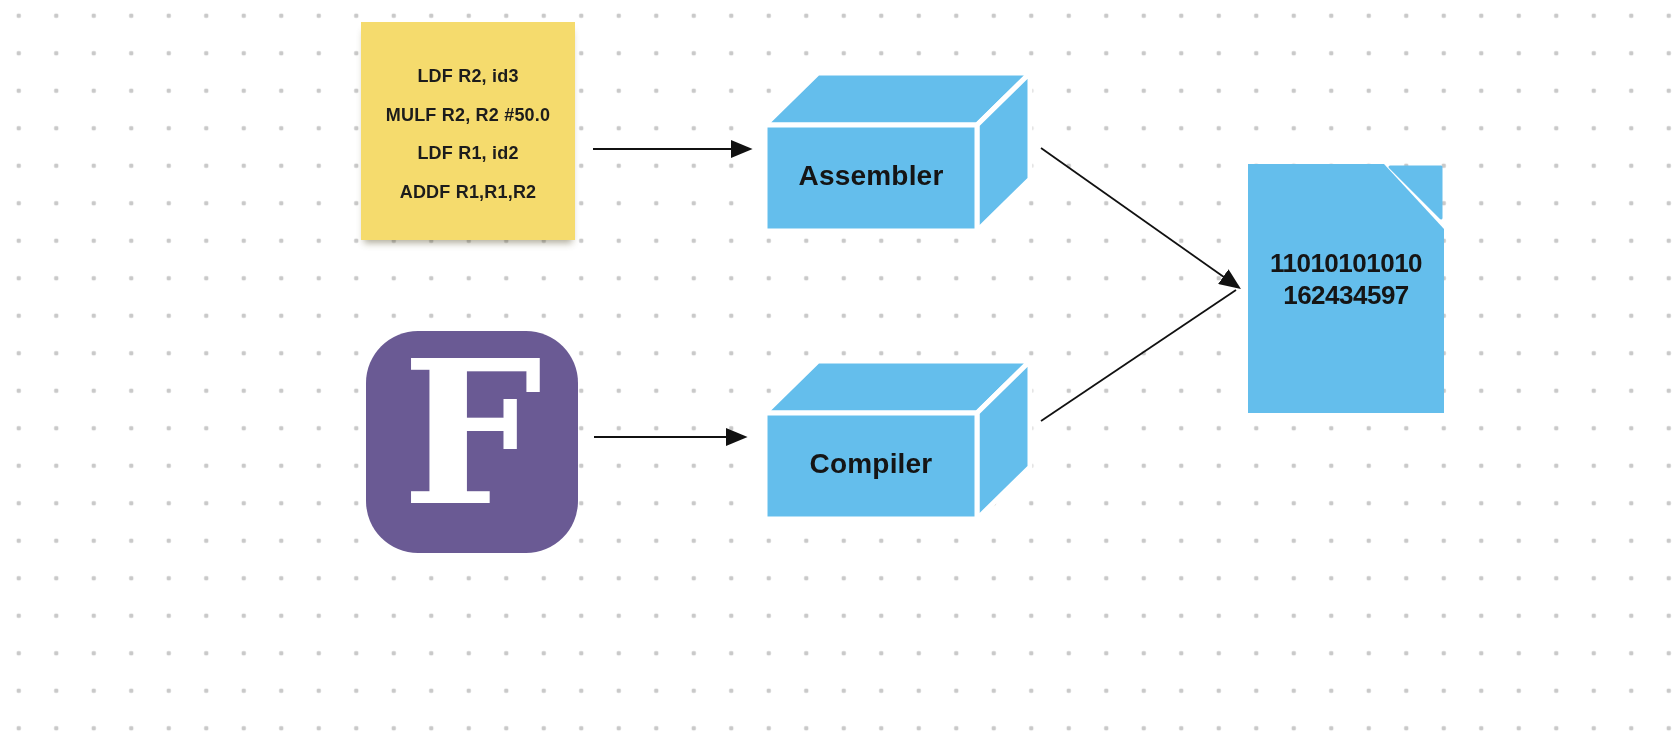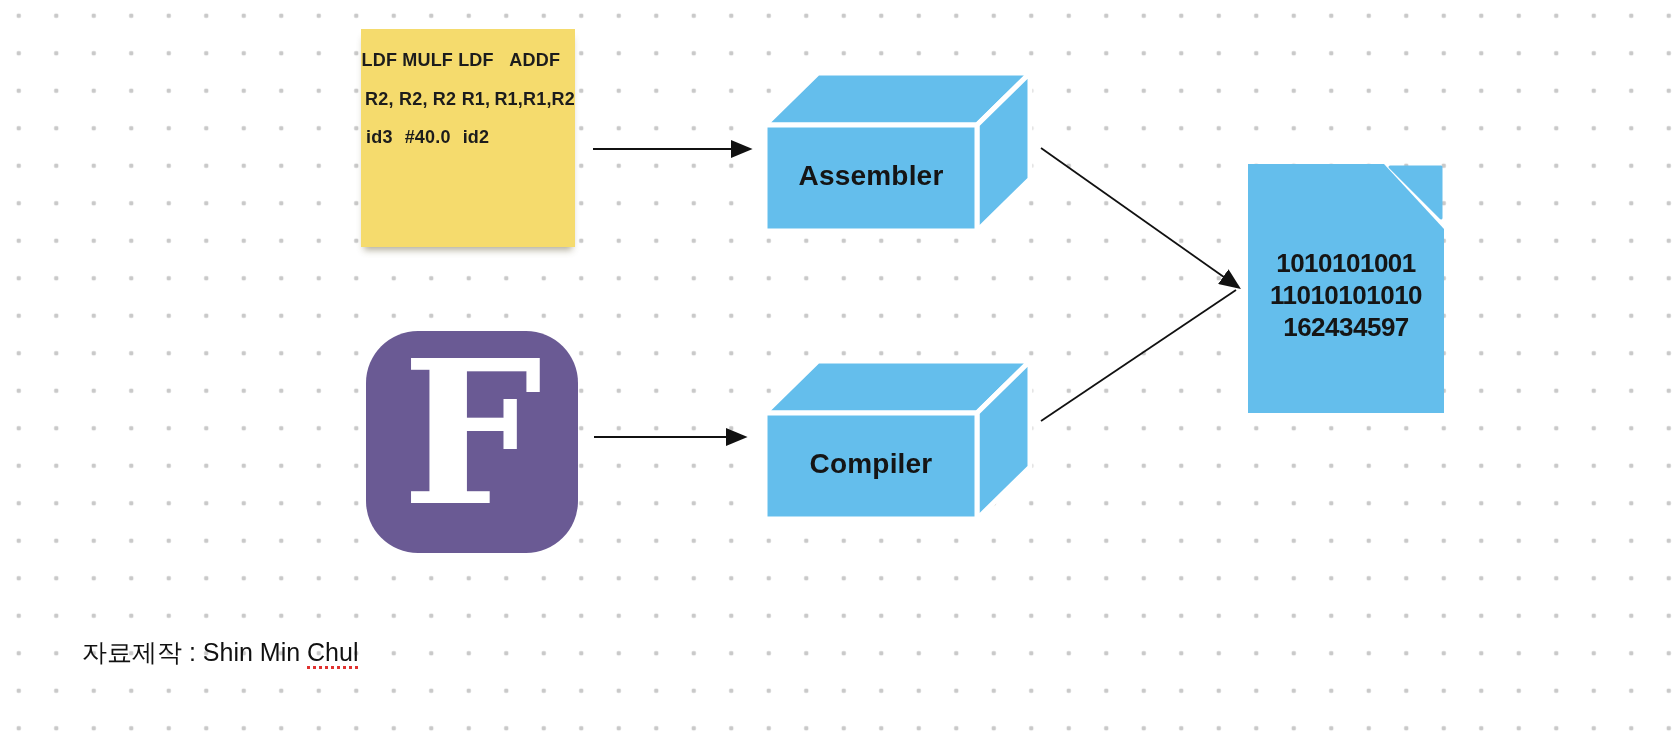--- a/index.html
+++ b/index.html
@@ -11,24 +11,24 @@
     background-size:37.5px 37.5px;
     background-position:0px -3px;
     overflow:hidden;
     font-family:"Liberation Sans","DejaVu Sans",sans-serif;
     color:#111111;
   }
   .layer{position:absolute;left:0;top:0;}
 
   
   .sticky{
-    position:absolute;left:361px;top:29px;width:214px;height:218px;
+    position:absolute;left:361px;top:22px;width:214px;height:218px;
     background:#F5DB6D;
     box-shadow:0 6px 7px -3px rgba(80,70,30,0.45);
-    display:flex;flex-direction:row;justify-content:center;
+    display:flex;flex-direction:column;justify-content:center;
     padding:12px 0 6px 0;box-sizing:border-box;
   }
   .sticky .code-line{
     height:38.5px;line-height:38.5px;text-align:center;
     font-size:18px;font-weight:bold;color:#1c1c1c;letter-spacing:0.2px;
   }
 
   
   .fortran{
     position:absolute;left:366px;top:331px;width:212px;height:222px;
@@ -102,33 +102,31 @@
     </g>
 
     <line class="flow-line" x1="593" y1="149" x2="749" y2="149" marker-end="url(#arrowhead)"></line>
     <line class="flow-line" x1="594" y1="437" x2="744" y2="437" marker-end="url(#arrowhead)"></line>
     <line class="flow-line" x1="1041" y1="148" x2="1238" y2="287" marker-end="url(#arrowhead)"></line>
     <line class="flow-line" x1="1041" y1="421" x2="1236" y2="290"></line>
   </svg>
 
   <div class="sticky">
     <div class="code-line">LDF R2, id3</div>
-    <div class="code-line">MULF R2, R2 #40.0</div>
+    <div class="code-line">MULF R2, R2 #50.0</div>
     <div class="code-line">LDF R1, id2</div>
     <div class="code-line">ADDF R1,R1,R2</div>
   </div>
 
   <div class="fortran">
     <span class="letter">F</span>
   </div>
 
   <div class="box-label label-compiler">Compiler</div>
   <div class="box-label label-assembler">Assembler</div>
 
   <div class="binary">
-    <div>1010101001</div>
     <div>11010101010</div>
     <div>162434597</div>
   </div>
 
-  <div class="credit"><span>자료제작 : Shin Min </span><span class="misspelled">Chul</span></div>
 
 </div>
 
 </body></html>

